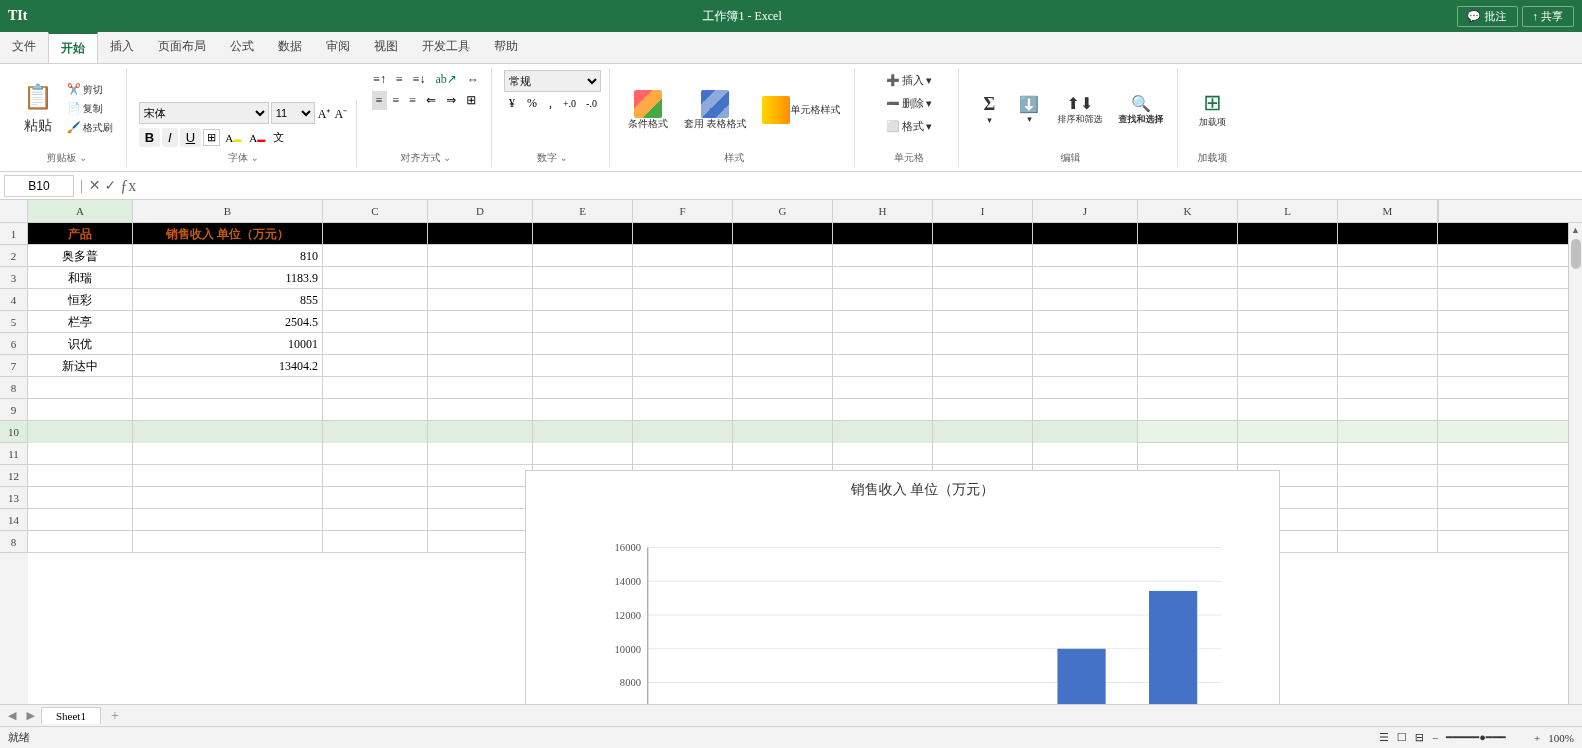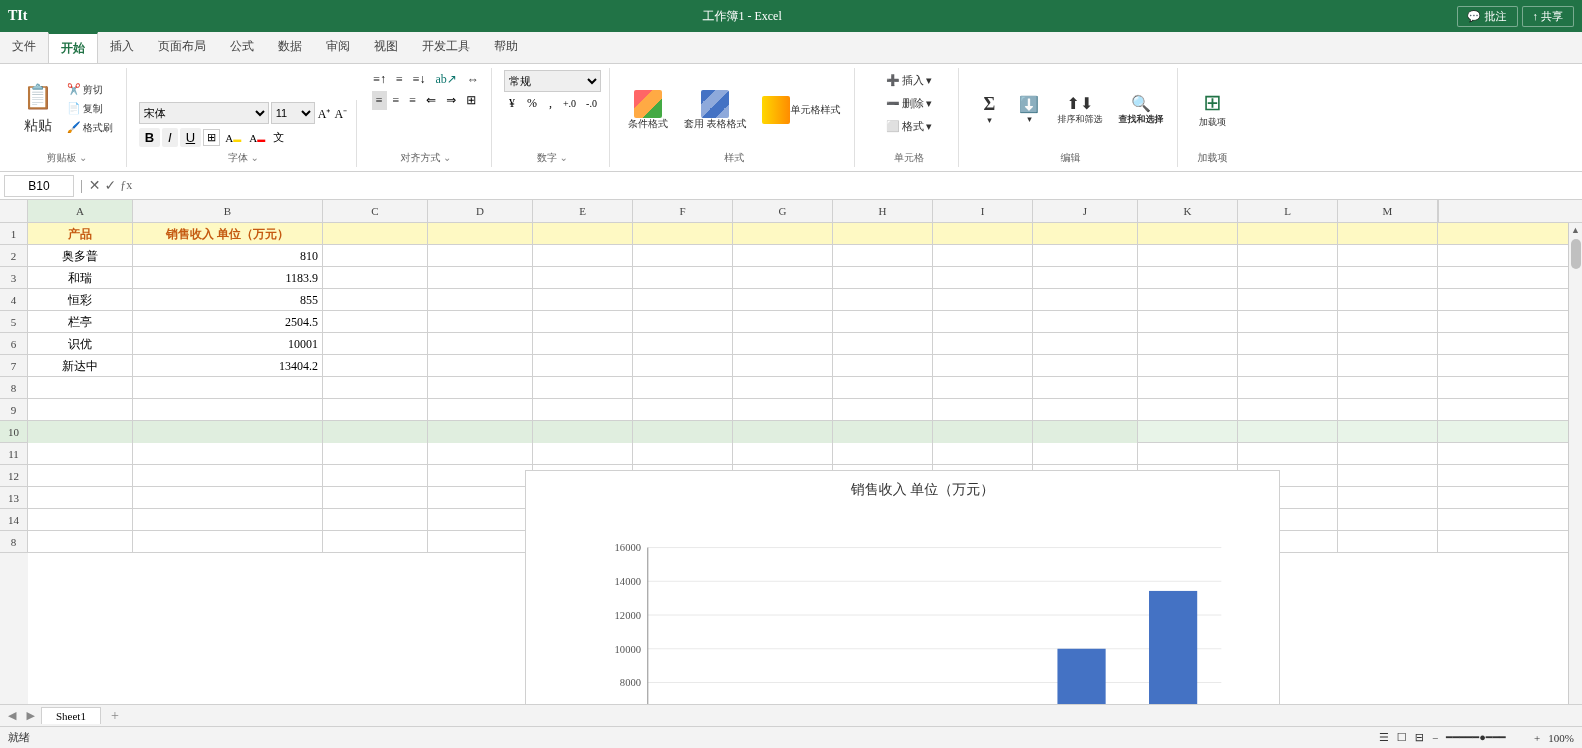--- a/index.html
+++ b/index.html
@@ -276,21 +276,21 @@
     <div class="ribbon-group-label">加载项</div>
   </div>
 </div>
 
 <div class="formula-bar">
   <input class="cell-ref" value="B10" style="">
   <span class="formula-sep">|</span>
   <div class="formula-icons">
     <span>✕</span>
     <span>✓</span>
-    <span style="font-size:12px;text-align:center;">ƒx</span>
+    <span style="font-size:16px;text-align:center;">ƒx</span>
   </div>
   <input class="formula-input" value="" style="">
 </div>
 
 <div style="position:relative; display:flex; flex-direction:column; flex:1; height: calc(748px - 32px - 86px - 28px); overflow:hidden;">
 
   <div class="col-headers" style="position:relative;">
     <div class="row-col" style="background:#f3f3f3;"></div>
     <div class="col-header cell-a" style="background:#e0eedf;">A</div>
     <div class="col-header cell-b">B</div>
@@ -324,21 +324,21 @@
       <div class="row-num selected-row-num">10</div>
       <div class="row-num">11</div>
       <div class="row-num">12</div>
       <div class="row-num">13</div>
       <div class="row-num">14</div>
       <div class="row-num">8</div>
     </div>
 
     <div class="grid-cols">
 
-      <div class="grid-row header-row" style="background:#fef9c3;">
+      <div class="grid-row header-row" style="background:#000000;">
         <div class="grid-cell cell-a text-center" style="color:#C55A11; font-weight:bold;">产品</div>
         <div class="grid-cell cell-b text-center" style="color:#C55A11; font-weight:bold; overflow:visible; position:relative;">销售收入 单位（万元）</div>
         <div class="grid-cell cell-c"></div>
         <div class="grid-cell cell-d"></div>
         <div class="grid-cell cell-e"></div>
         <div class="grid-cell cell-f"></div>
         <div class="grid-cell cell-g"></div>
         <div class="grid-cell cell-h"></div>
         <div class="grid-cell cell-i"></div>
         <div class="grid-cell cell-j"></div>

